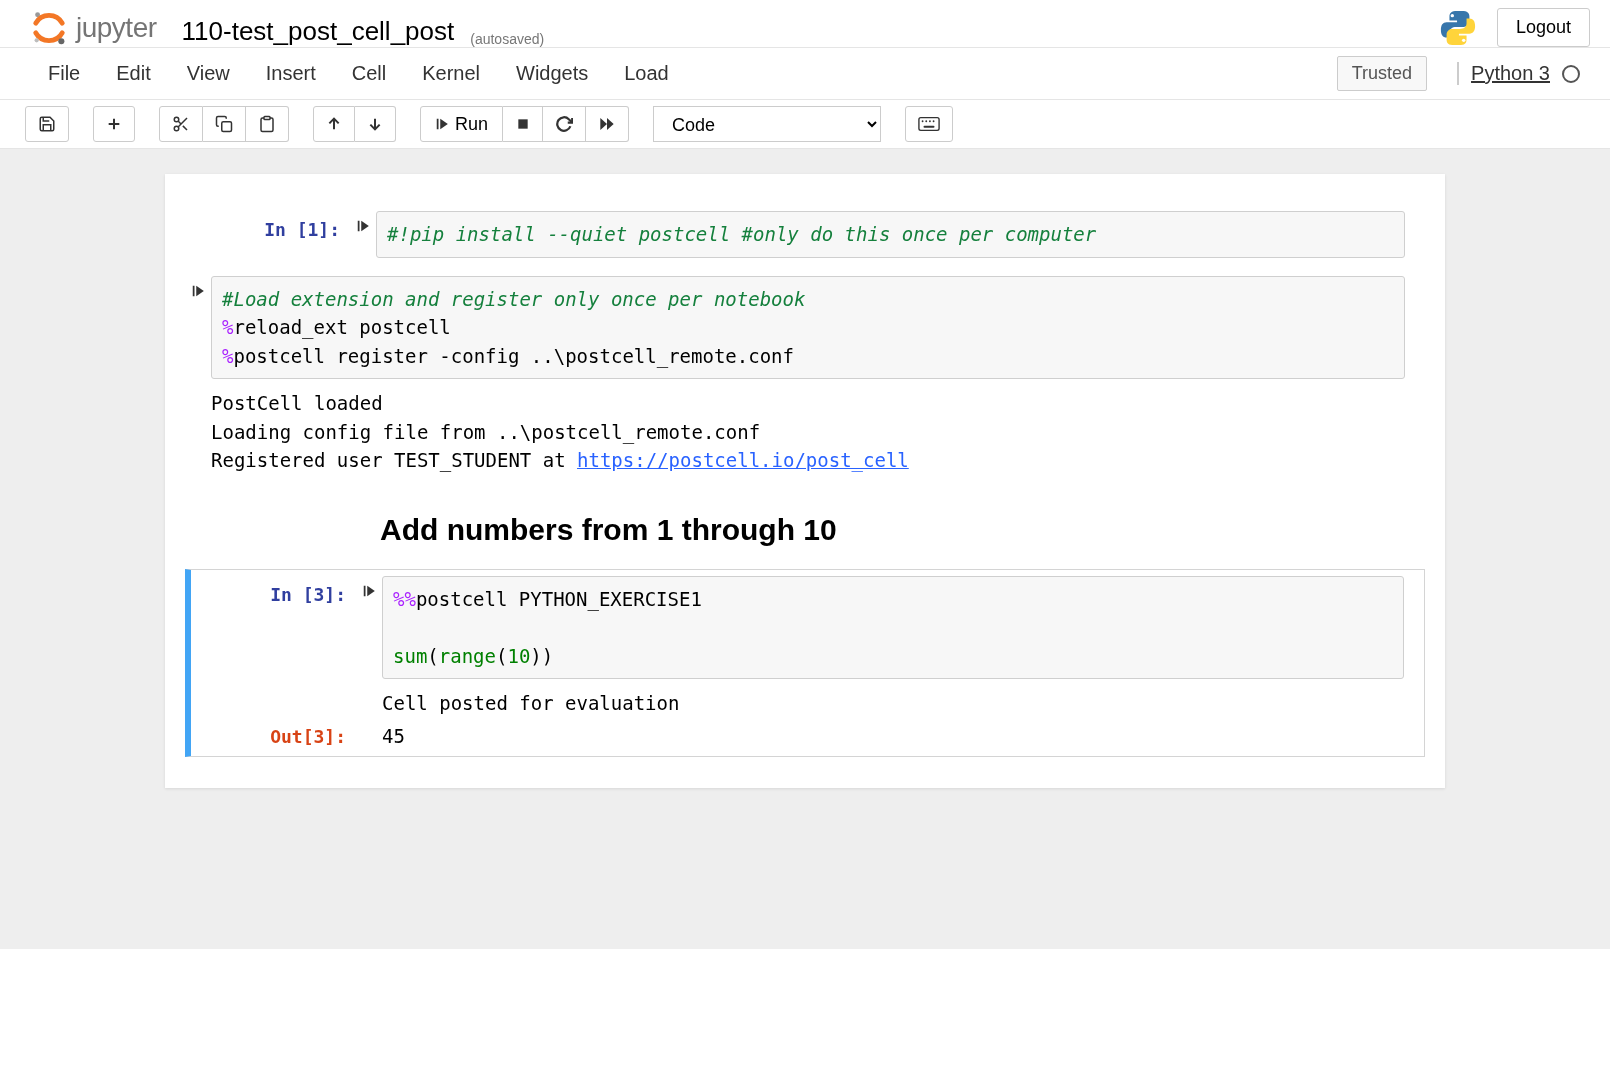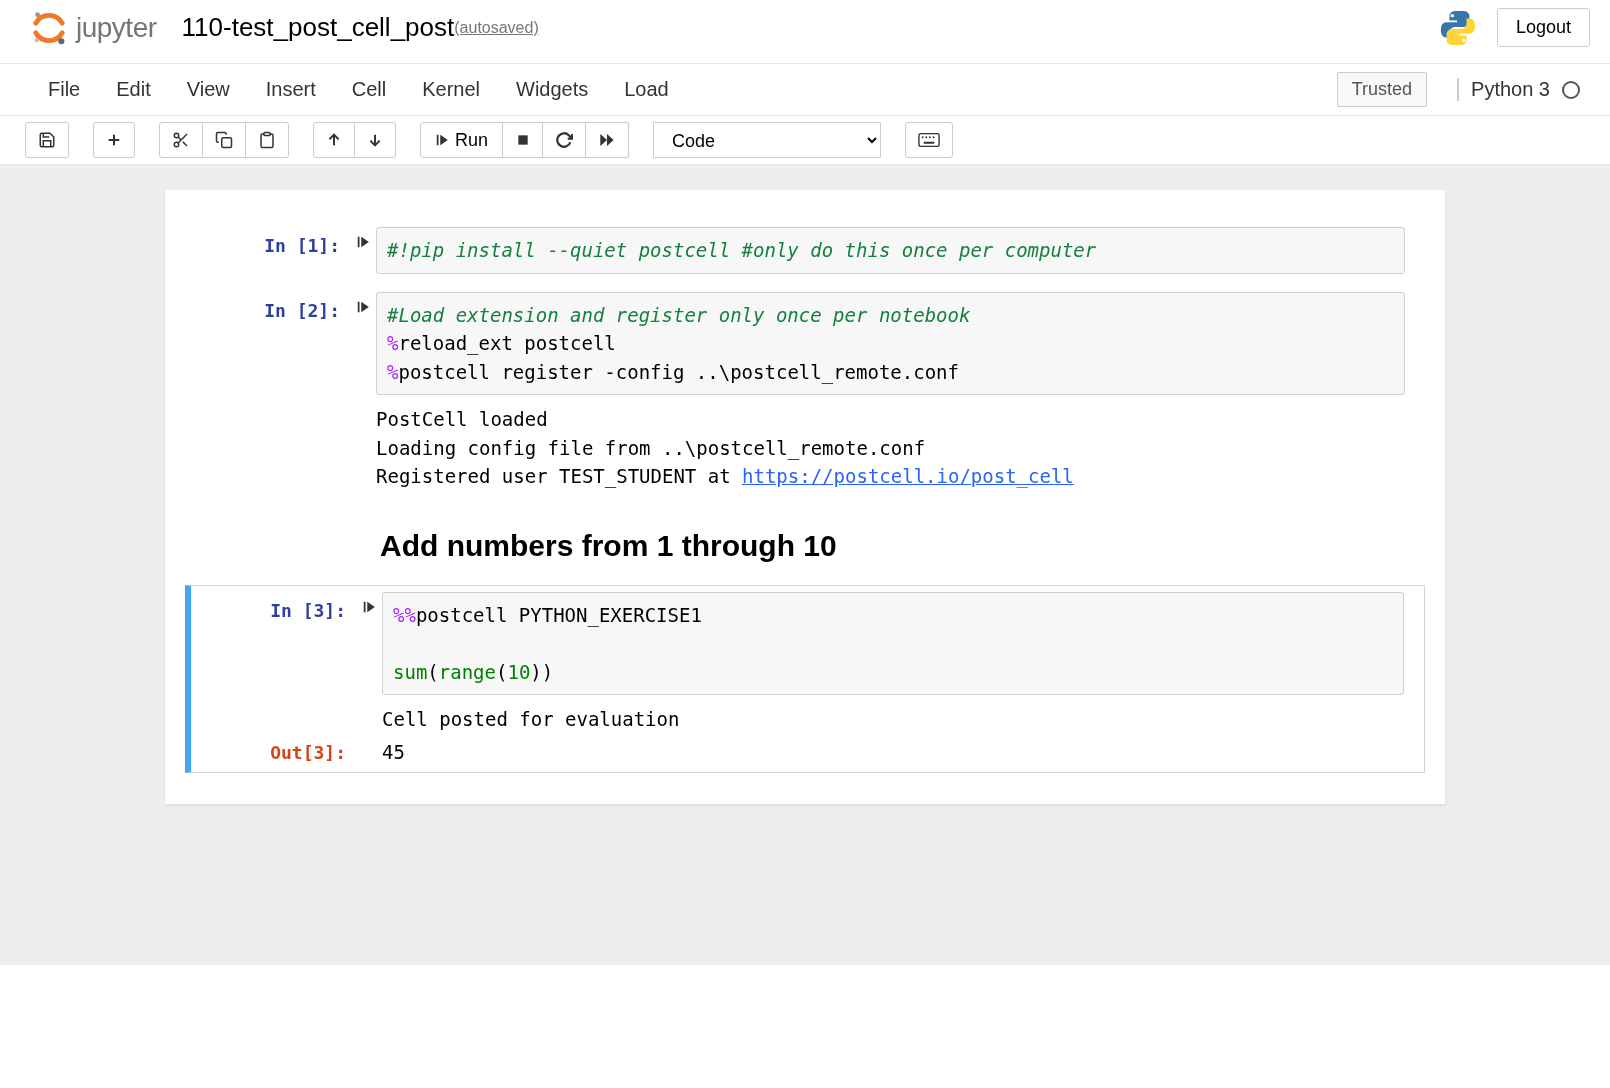--- a/index.html
+++ b/index.html
@@ -1,32 +1,32 @@
 <!DOCTYPE html>
 <html><head>
 <meta charset="utf-8">
 <style>
 * { box-sizing: border-box; margin: 0; padding: 0; }
 body { font-family: "Helvetica Neue", Helvetica, Arial, sans-serif; font-size: 14px; color: #000; background: #fff; }
 
-.header { display: flex; align-items: center; padding: 8px 20px 16px 30px; border-bottom: 1px solid #e5e5e5; }
+.header { display: flex; align-items: flex-end; padding: 8px 20px 0 30px; border-bottom: 1px solid #e5e5e5; }
 .logo { display: flex; align-items: center; margin-right: 20px; }
 .logo-icon { width: 38px; height: 38px; margin-right: 8px; }
 .logo-text { font-size: 28px; color: #757575; font-weight: 400; letter-spacing: -0.5px; }
 .notebook-name { font-size: 26px; color: #000; font-weight: 400; margin-left: 5px; }
-.save-status { font-size: 16px; color: #777; margin-left: 0; text-decoration: underline; }
+.save-status { font-size: 14px; color: #777; margin-left: 16px; }
 .header-spacer { flex: 1; }
 .python-logo { width: 38px; height: 38px; margin-right: 20px; }
 .logout-btn { padding: 8px 18px; border: 1px solid #ccc; background: #fff; font-size: 18px; cursor: pointer; border-radius: 3px; }
 
 .menubar { display: flex; align-items: center; padding: 8px 30px; border-bottom: 1px solid #e5e5e5; }
 .menu-item { padding: 6px 18px; font-size: 20px; color: #333; cursor: pointer; }
 .menubar-spacer { flex: 1; }
 .trusted { padding: 6px 14px; border: 1px solid #ccc; background: #f8f8f8; font-size: 18px; color: #555; margin-right: 30px; border-radius: 2px; }
-.kernel-name { font-size: 20px; color: #333; padding-left: 12px; border-left: 2px solid #ccc; display: flex; align-items: center; }
+.kernel-name { font-size: 20px; color: #333; padding-left: 12px; border-left: 2px solid #ccc; display: flex; align-items: center; text-decoration: underline; }
 .kernel-indicator { width: 18px; height: 18px; border: 2px solid #555; border-radius: 50%; margin-left: 12px; }
 
 .toolbar { display: flex; align-items: center; padding: 6px 25px; border-bottom: 1px solid #e5e5e5; gap: 24px; }
 .tb-group { display: flex; }
 .tb-btn { padding: 7px 12px; border: 1px solid #ccc; background: #fff; cursor: pointer; font-size: 16px; display: flex; align-items: center; justify-content: center; min-width: 40px; height: 36px; }
 .tb-group .tb-btn:not(:first-child) { border-left: none; }
 .tb-group .tb-btn:first-child { border-radius: 3px 0 0 3px; }
 .tb-group .tb-btn:last-child { border-radius: 0 3px 3px 0; }
 .tb-group .tb-btn:only-child { border-radius: 3px; }
 .run-btn { padding: 7px 14px; font-size: 18px; }
@@ -210,21 +210,20 @@
             </svg>
         </div>
         <div class="cell-body">
           <div class="input-area"><span class="c-comment">#!pip install --quiet postcell #only do this once per computer</span></div>
         </div>
       </div>
     </div>
 
     <div class="cell">
       <div class="cell-inner">
-        <div class="prompt in-prompt">In [2]:</div>
         <div class="run-this">
           <svg width="14" height="14" viewBox="0 0 24 24" fill="#333">
               <rect x="3" y="3" width="3" height="18"></rect>
               <polygon points="9,3 22,12 9,21"></polygon>
             </svg>
         </div>
         <div class="cell-body">
           <div class="input-area"><span class="c-comment">#Load extension and register only once per notebook</span>
 <span class="c-magic">%</span><span>reload_ext postcell</span>
 <span class="c-magic">%</span><span>postcell register -config ..\postcell_remote.conf</span></div>

